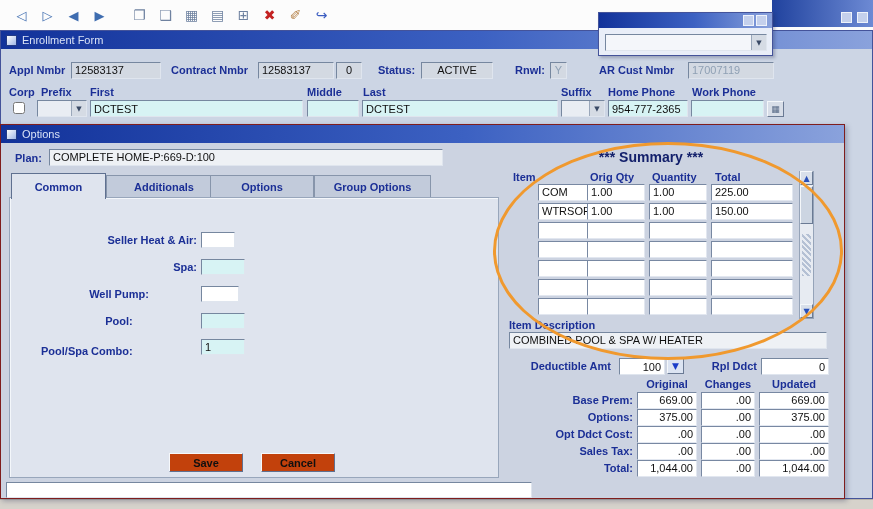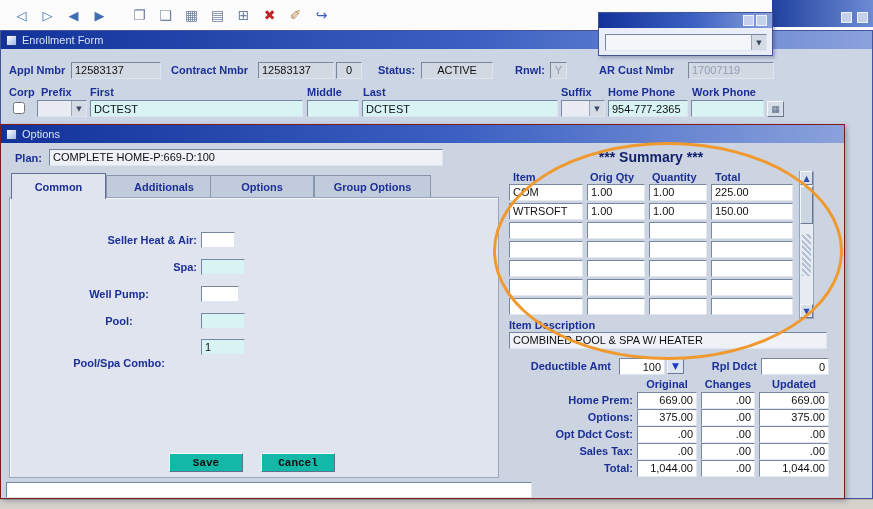--- a/index.html
+++ b/index.html
@@ -32,26 +32,26 @@
 
   .enr{left:0;top:30px;width:873px;height:469px;background:#ccd5e4;border:1px solid #44539a}
   .opt{left:0;top:124px;width:845px;height:375px;background:#ccd3e1;border:1px solid #7f1d1d;z-index:10;box-shadow:2px 2px 5px rgba(40,50,90,.35)}
 
   .tabstrip{position:absolute;left:8px;top:48px;width:490px;height:25px}
   .tab{position:absolute;top:2px;height:23px;background:#c2cbdb;border:1px solid #8795ab;border-bottom:none;color:#1b2f96;font-weight:bold;
        display:flex;align-items:center;justify-content:center;cursor:pointer;font-size:11px}
   .tab.active{top:0;height:26px;background:#dfe4ee;border-color:#5f7090;z-index:3}
   .panel{position:absolute;left:8px;top:72px;width:490px;height:281px;background:#dfe4ee;border:1px solid #98a6bb;box-shadow:inset 1px 1px 0 #f4f7fb}
 
-  .btn{position:absolute;height:19px;background:#14b8a6;border:1px solid;border-color:#f6f8fb #5f7090 #5f7090 #f6f8fb;
-       font-family:Liberation Mono, monospace;font-weight:bold;font-size:11px;color:#101010;display:flex;align-items:center;justify-content:center;cursor:pointer}
+  .btn{position:absolute;height:19px;background:#c2410c;border:1px solid;border-color:#f6f8fb #5f7090 #5f7090 #f6f8fb;
+       font-family:Liberation Sans, sans-serif;font-weight:bold;font-size:11px;color:#101010;display:flex;align-items:center;justify-content:center;cursor:pointer}
 
   .cell{position:absolute;height:17px;border:1px solid;border-color:#7888a2 #e2e7f0 #e2e7f0 #7888a2;background:#fff;padding:0 3px;
         line-height:15px;font-size:11px;color:#101010;white-space:nowrap;overflow:hidden}
-  .sc0{left:508px;width:74px}.sc1{left:586px;width:58px}.sc2{left:648px;width:58px}.sc3{left:710px;width:82px}
+  .sc0{left:537px;width:74px}.sc1{left:586px;width:58px}.sc2{left:648px;width:58px}.sc3{left:710px;width:82px}
   .sr0{top:59px}.sr1{top:78px}.sr2{top:97px}.sr3{top:116px}.sr4{top:135px}.sr5{top:154px}.sr6{top:173px}
 
   .vr0{top:267px}.vr1{top:284px}.vr2{top:301px}.vr3{top:318px}.vr4{top:335px}
   .vc0{left:636px;width:60px}.vc1{left:700px;width:54px}.vc2{left:758px;width:70px}
   .vlab{left:498px;width:134px;text-align:right;margin-top:2px}
 
   .sb{position:absolute;left:798px;top:46px;width:15px;height:148px;background:#e7ebf2;border:1px solid #95a3b8}
   .sb-btn{position:absolute;left:0;width:13px;height:14px;background:#d8dfea;border:1px solid;border-color:#f4f7fa #6a7a94 #6a7a94 #f4f7fa;
           color:#2a50b8;font-size:8px;display:flex;align-items:center;justify-content:center;cursor:pointer;font-family:"DejaVu Sans",sans-serif}
   .sb-thumb{position:absolute;left:0;top:14px;width:13px;height:38px;background:#ccd5e2;border:1px solid;border-color:#f4f7fa #6a7a94 #6a7a94 #f4f7fa;cursor:pointer}
@@ -180,21 +180,21 @@
     <div class="panel"></div>
 
     <span class="lbl" style="left:40px;top:109px;width:156px;text-align:right">Seller Heat &amp; Air:</span>
     <input class="fld" style="left: 200px; top: 107px; width: 34px; height: 16px;" value="">
     <span class="lbl" style="left:40px;top:136px;width:156px;text-align:right">Spa:</span>
     <input class="fld cyan" style="left: 200px; top: 134px; width: 44px; height: 16px;" value="">
     <span class="lbl" style="left:40px;top:163px;width:156px;text-align:center">Well Pump:</span>
     <input class="fld" style="left: 200px; top: 161px; width: 38px; height: 16px;" value="">
     <span class="lbl" style="left:40px;top:190px;width:156px;text-align:center">Pool:</span>
     <input class="fld cyan" style="left: 200px; top: 188px; width: 44px; height: 16px;" value="">
-    <span class="lbl" style="left:40px;top:232px;width:156px;text-align:center">Pool/Spa Combo:</span>
+    <span class="lbl" style="left:40px;top:220px;width:156px;text-align:left">Pool/Spa Combo:</span>
     <input class="fld cyan" style="left: 200px; top: 214px; width: 44px; height: 16px;" value="1">
 
     <div class="btn" style="left:168px;top:328px;width:74px">Save</div>
     <div class="btn" style="left:260px;top:328px;width:74px">Cancel</div>
 
     <div class="sumtitle">*** Summary ***</div>
     <span class="shead" style="left:512px">Item</span>
     <span class="shead" style="left:589px">Orig Qty</span>
     <span class="shead" style="left:651px">Quantity</span>
     <span class="shead" style="left:714px">Total</span>
@@ -241,21 +241,21 @@
     <span class="lbl" style="left:496px;top:235px;width:114px;text-align:right">Deductible Amt</span>
     <input class="fld rt" style="left: 618px; top: 233px; width: 46px;" value="100">
     <span class="smalltool" style="left:666px;top:233px;color:#1a3cc8;background:#dce4f2">▼</span>
     <span class="lbl" style="left:690px;top:235px;width:66px;text-align:right">Rpl Ddct</span>
     <input class="fld rt" style="left: 760px; top: 233px; width: 68px;" value="0">
 
     <span class="lbl ctr" style="left:636px;top:253px;width:60px">Original</span>
     <span class="lbl ctr" style="left:700px;top:253px;width:54px">Changes</span>
     <span class="lbl ctr" style="left:758px;top:253px;width:70px">Updated</span>
 
-    <span class="lbl vlab vr0">Home Prem:</span>
+    <span class="lbl vlab vr0">Base Prem:</span>
     <div class="cell rt vc0 vr0">669.00</div>
     <div class="cell rt vc1 vr0">.00</div>
     <div class="cell rt vc2 vr0">669.00</div>
 
     <span class="lbl vlab vr1">Options:</span>
     <div class="cell rt vc0 vr1">375.00</div>
     <div class="cell rt vc1 vr1">.00</div>
     <div class="cell rt vc2 vr1">375.00</div>
 
     <span class="lbl vlab vr2">Opt Ddct Cost:</span>

